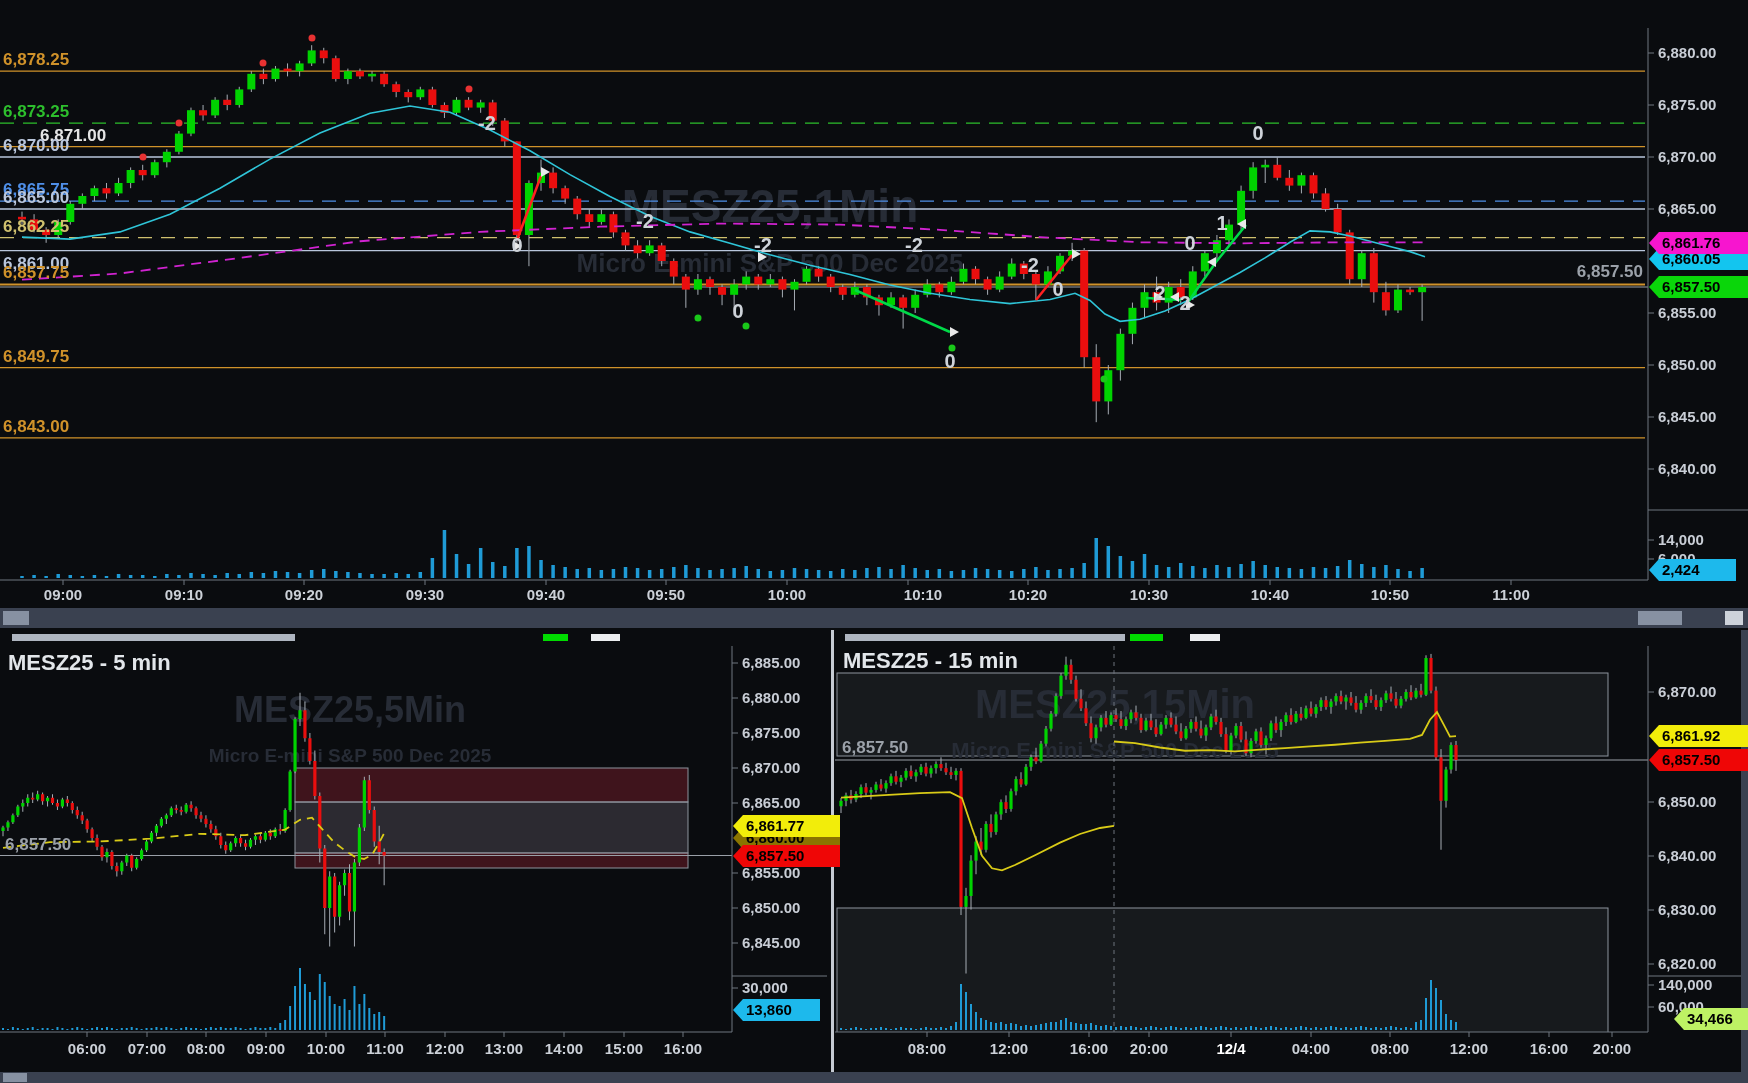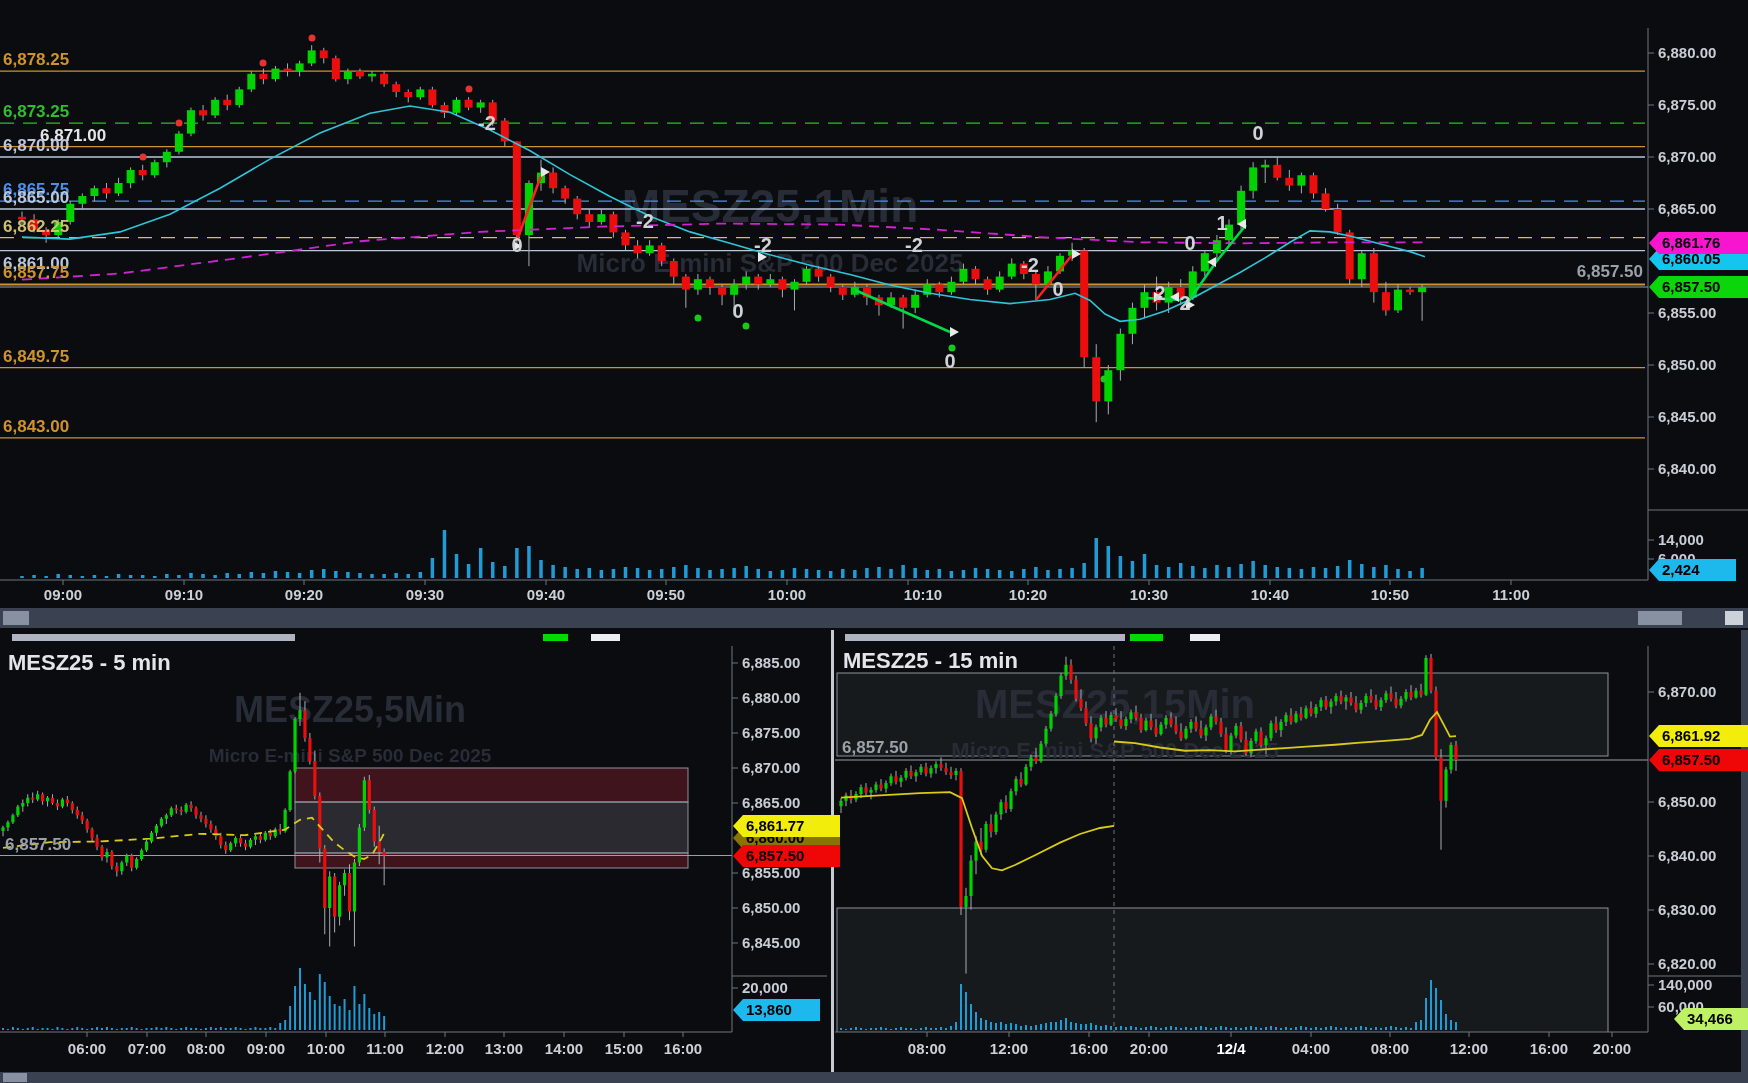--- a/index.html
+++ b/index.html
@@ -1206,21 +1206,21 @@
         <div class="abs lvllbl" style="left:3px;top:346.6px;color:#d0922a;">6,849.75</div>
         <div class="abs lvllbl" style="left:3px;top:416.8px;color:#d0922a;">6,843.00</div>
         <div class="abs ticklbl" style="left:742px;top:653px;">6,885.00</div>
         <div class="abs ticklbl" style="left:742px;top:688px;">6,880.00</div>
         <div class="abs ticklbl" style="left:742px;top:723px;">6,875.00</div>
         <div class="abs ticklbl" style="left:742px;top:758px;">6,870.00</div>
         <div class="abs ticklbl" style="left:742px;top:793px;">6,865.00</div>
         <div class="abs ticklbl" style="left:742px;top:863px;">6,855.00</div>
         <div class="abs ticklbl" style="left:742px;top:898px;">6,850.00</div>
         <div class="abs ticklbl" style="left:742px;top:933px;">6,845.00</div>
-        <div class="abs ticklbl" style="left:742px;top:978px;">20,000</div>
+        <div class="abs ticklbl" style="left:742px;top:978px;">30,000</div>
         <div class="abs timelbl" style="left:87px;top:1040px;">06:00</div>
         <div class="abs timelbl" style="left:147px;top:1040px;">07:00</div>
         <div class="abs timelbl" style="left:206px;top:1040px;">08:00</div>
         <div class="abs timelbl" style="left:266px;top:1040px;">09:00</div>
         <div class="abs timelbl" style="left:326px;top:1040px;">10:00</div>
         <div class="abs timelbl" style="left:385px;top:1040px;">11:00</div>
         <div class="abs timelbl" style="left:445px;top:1040px;">12:00</div>
         <div class="abs timelbl" style="left:504px;top:1040px;">13:00</div>
         <div class="abs timelbl" style="left:564px;top:1040px;">14:00</div>
         <div class="abs timelbl" style="left:624px;top:1040px;">15:00</div>

